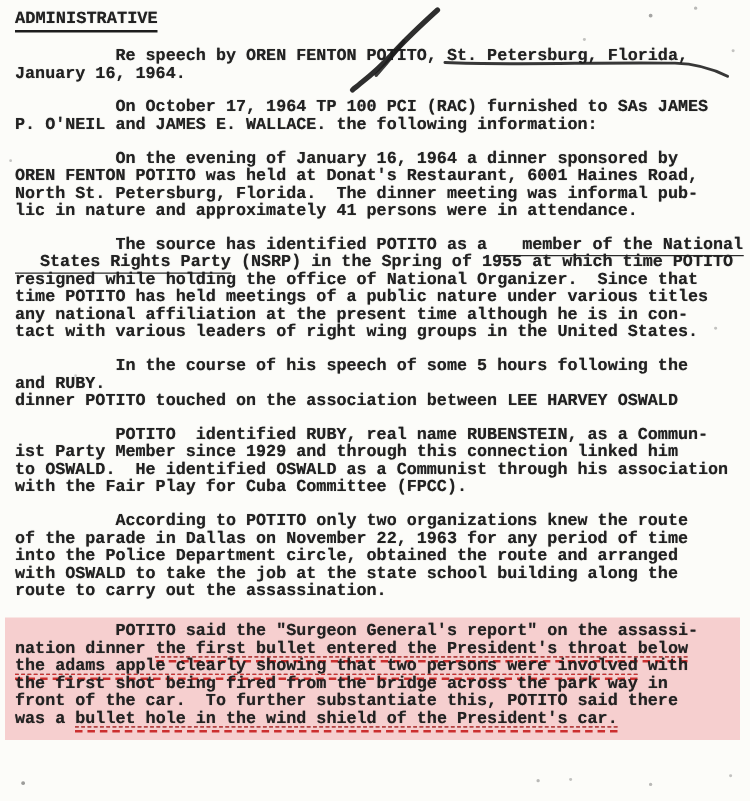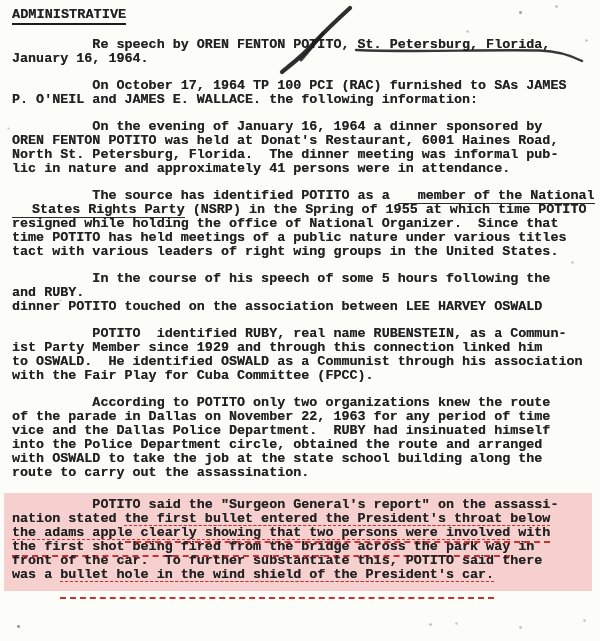--- a/index.html
+++ b/index.html
@@ -30,21 +30,21 @@
   }
   .para{margin:0 0 13px 0;}
   .para:last-of-type{margin-bottom:0;}
   
   .ub{border-bottom:1.8px solid #2a2a2a;padding-left:20px;}
   
   .ur{
     border-bottom:2px dashed #cb2f2f;
     text-decoration:underline dashed #cb2f2f 1.2px;
     text-underline-offset:2.5px;
-    padding-bottom:15px;
+    padding-bottom:1px;
     text-align:center;
   }
   .hl{
     background:#f6cfcf;
     margin-left:-8px;
     width:588px;
     box-sizing:border-box;
     padding:5px 0 9px 8px;
   }
   .pen-overlay{
@@ -96,48 +96,48 @@
     <div class="ln"><span>OREN FENTON POTITO was held at Donat's Restaurant, 6001 Haines Road,</span></div>
     <div class="ln"><span>North St. Petersburg, Florida.  The dinner meeting was informal pub-</span></div>
     <div class="ln"><span>lic in nature and approximately 41 persons were in attendance.</span></div>
   </div>
 
   <div class="para">
     <div class="ln"><span>          The source has identified POTITO as a </span><span class="ub">member of the National</span></div>
     <div class="ln"><span class="ub">States Rights Party</span><span> (NSRP) in the Spring of 1955 at which time POTITO</span></div>
     <div class="ln"><span>resigned while holding the office of National Organizer.  Since that</span></div>
     <div class="ln"><span>time POTITO has held meetings of a public nature under various titles</span></div>
+    <div class="ln"><span>any national affiliation at the present time although he is in con-</span></div>
     <div class="ln"><span>tact with various leaders of right wing groups in the United States.</span></div>
   </div>
 
   <div class="para">
     <div class="ln"><span>          In the course of his speech of some 5 hours following the</span></div>
     <div class="ln"><span>and RUBY.</span></div>
     <div class="ln"><span>dinner POTITO touched on the association between LEE HARVEY OSWALD</span></div>
   </div>
 
   <div class="para">
     <div class="ln"><span>          POTITO  identified RUBY, real name RUBENSTEIN, as a Commun-</span></div>
     <div class="ln"><span>ist Party Member since 1929 and through this connection linked him</span></div>
     <div class="ln"><span>to OSWALD.  He identified OSWALD as a Communist through his association</span></div>
     <div class="ln"><span>with the Fair Play for Cuba Committee (FPCC).</span></div>
   </div>
 
   <div class="para">
     <div class="ln"><span>          According to POTITO only two organizations knew the route</span></div>
     <div class="ln"><span>of the parade in Dallas on November 22, 1963 for any period of time</span></div>
-    <div class="ln"><span>vice and the Dallas Police Department.  RUBY had insinuated himself</span></div>
     <div class="ln"><span>into the Police Department circle, obtained the route and arranged</span></div>
     <div class="ln"><span>with OSWALD to take the job at the state school building along the</span></div>
     <div class="ln"><span>route to carry out the assassination.</span></div>
   </div>
 
   <div class="para hl">
     <div class="ln"><span>          POTITO said the "Surgeon General's report" on the assassi-</span></div>
-    <div class="ln"><span>nation stated </span><span class="ur">the first bullet entered the President's throat below</span></div>
+    <div class="ln"><span>nation dinner </span><span class="ur">the first bullet entered the President's throat below</span></div>
     <div class="ln"><span class="ur">the adams apple clearly showing that two persons were involved</span><span> with</span></div>
     <div class="ln"><span>the first shot being fired from the bridge across the park way in</span></div>
     <div class="ln"><span>front of the car.  To further substantiate this, POTITO said there</span></div>
     <div class="ln"><span>was a </span><span class="ur">bullet hole in the wind shield of the President's car.</span></div>
   </div>
 
   <div class="specks"></div>
 
   <svg class="pen-overlay" width="600" height="641" viewBox="0 0 600 641" xmlns="http://www.w3.org/2000/svg">
 

